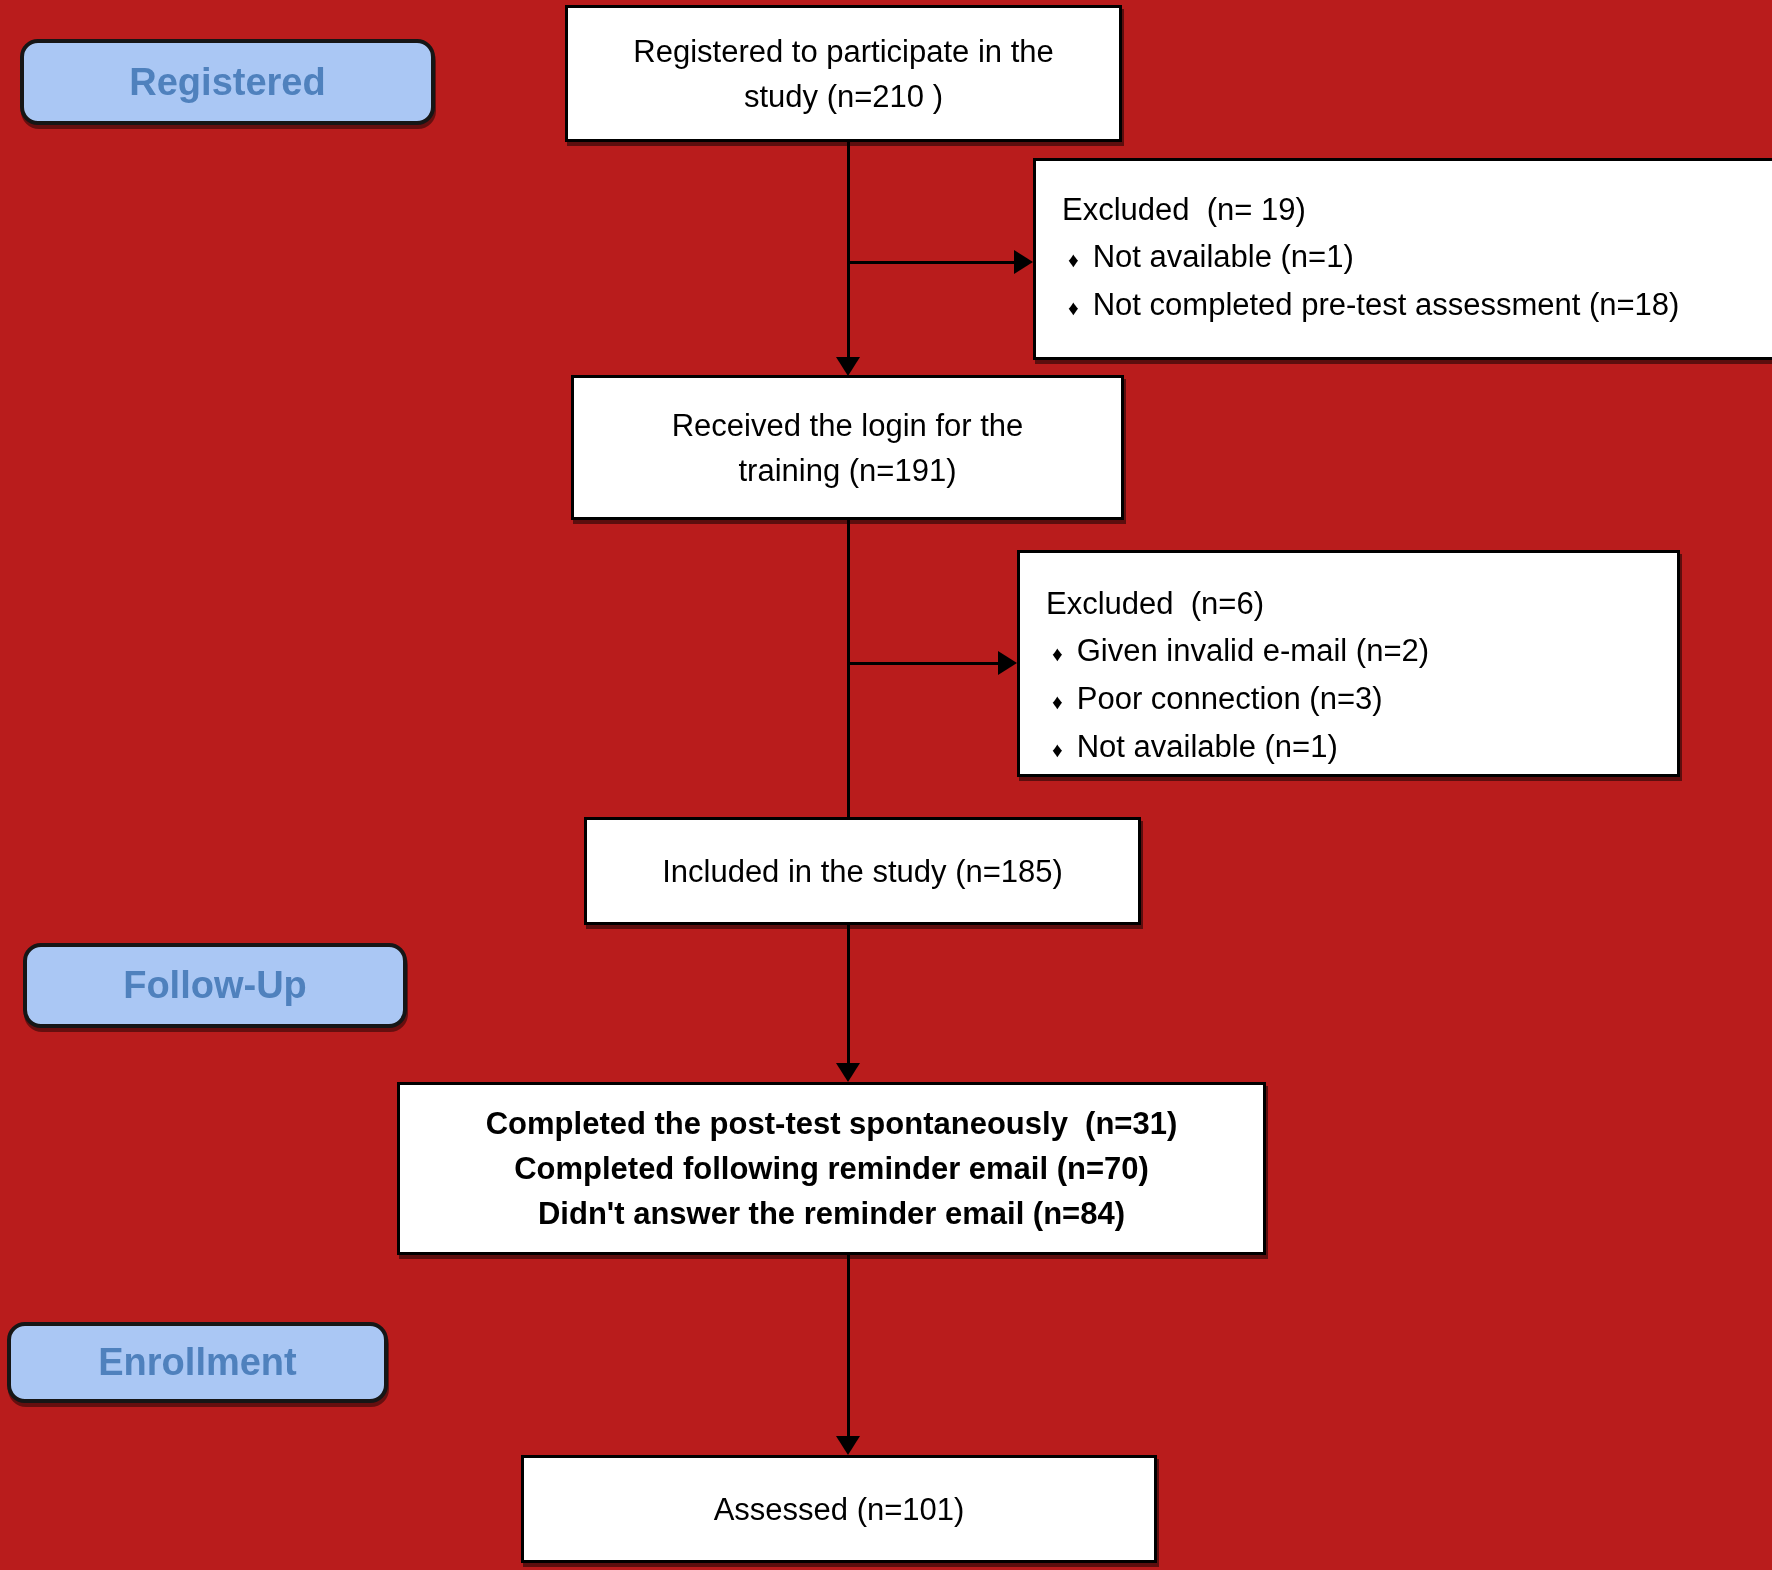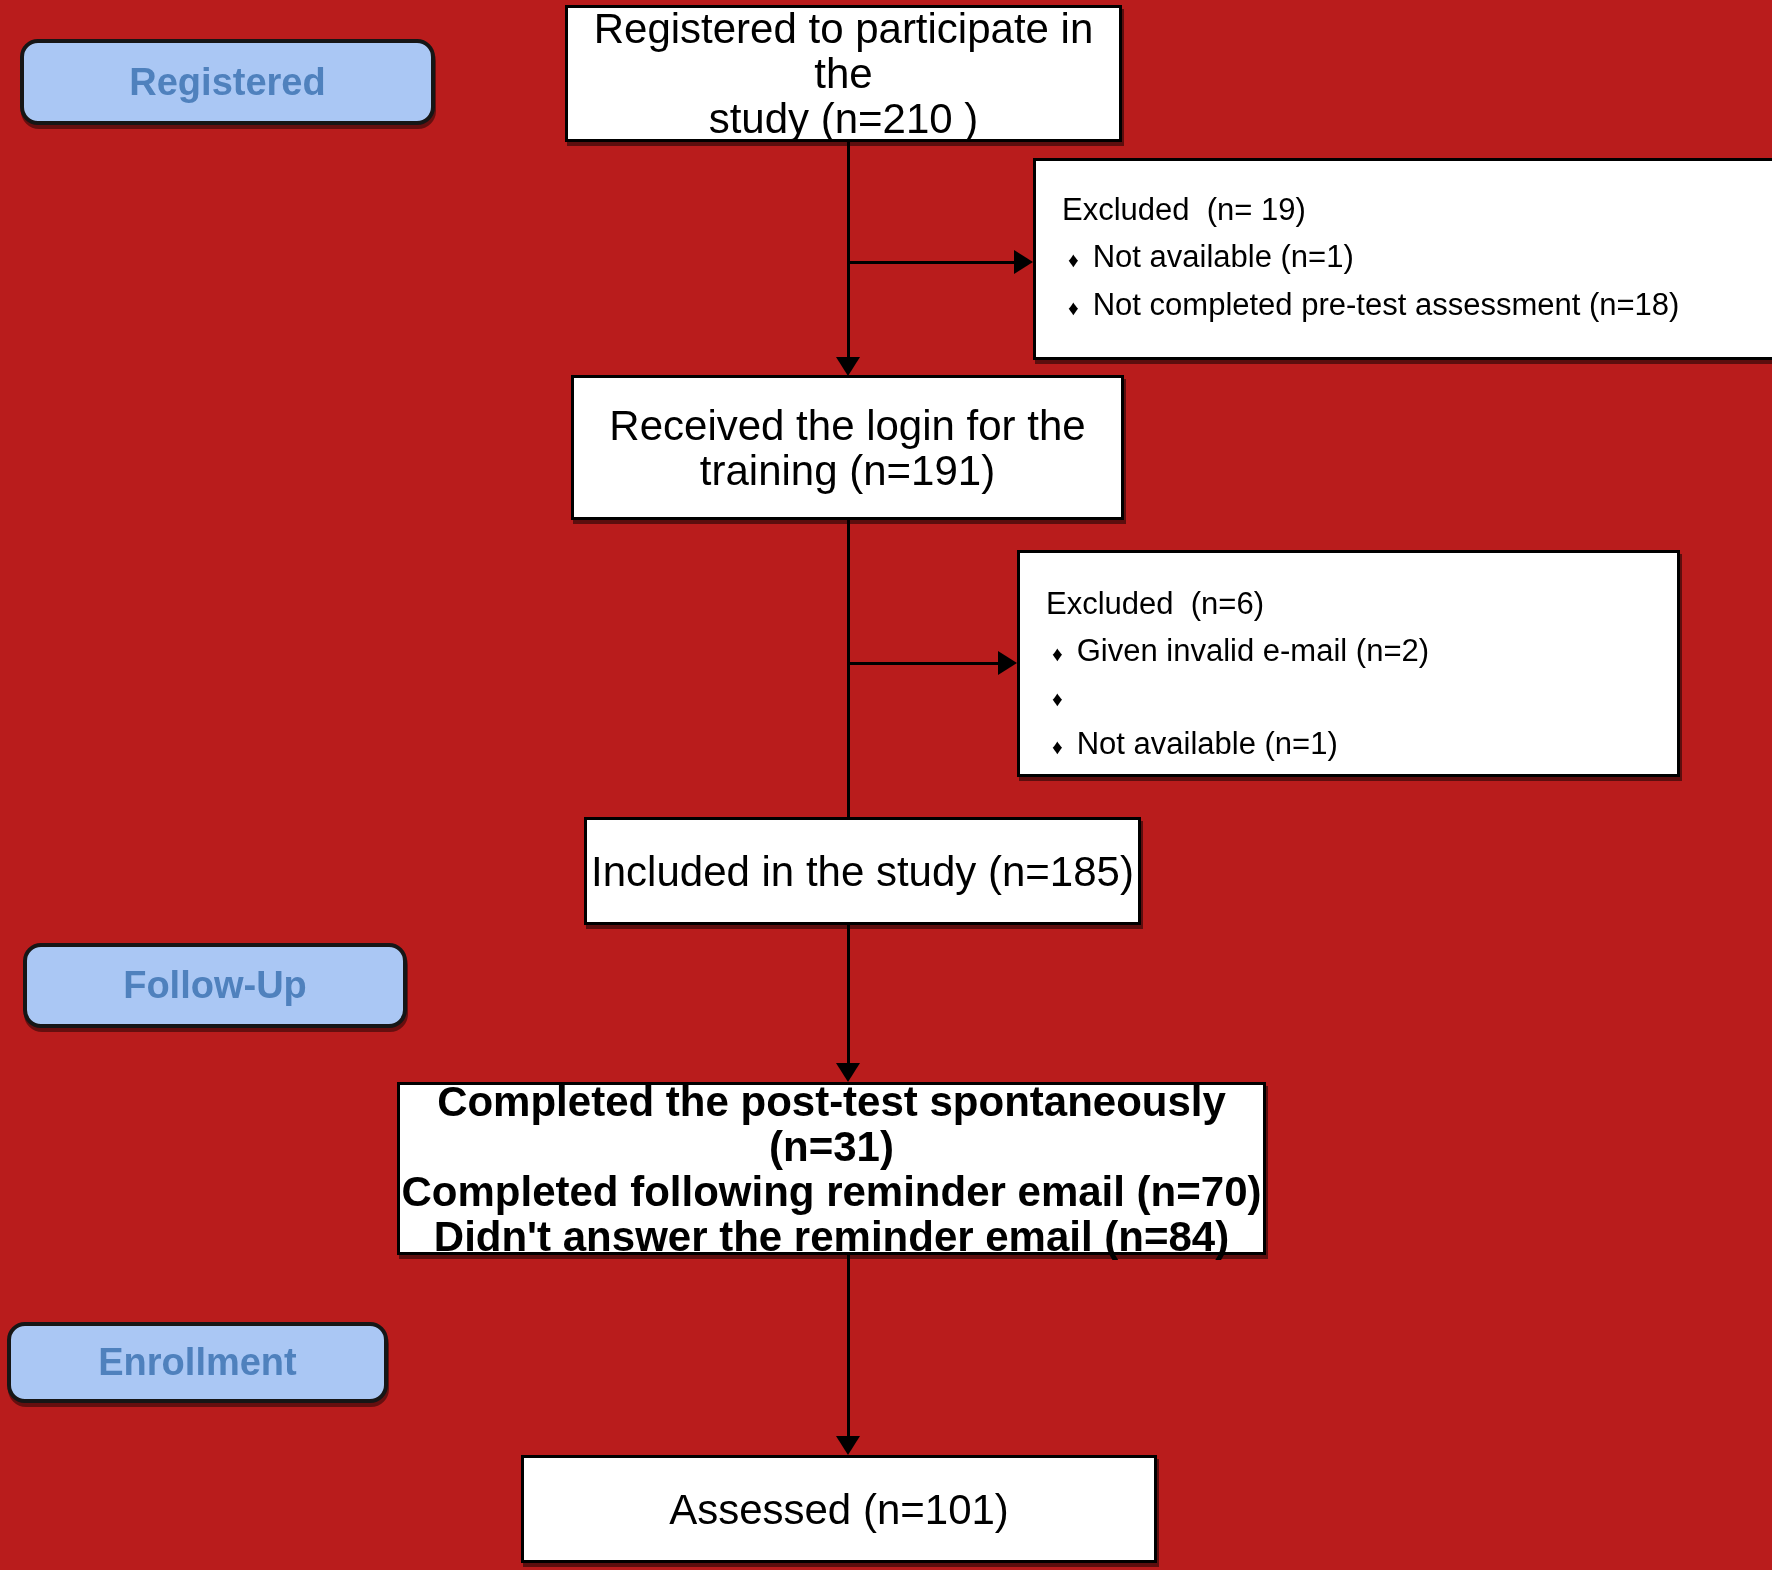--- a/index.html
+++ b/index.html
@@ -23,21 +23,21 @@
     display:flex;align-items:center;justify-content:center;
     box-shadow:1px 4px 0 rgba(0,0,0,0.45);
   }
   .fbox{
     position:absolute;
     box-sizing:border-box;
     border:3px solid #000;
     background:#fff;
     display:flex;flex-direction:column;align-items:center;justify-content:center;
     text-align:center;
-    font-size:42px;line-height:45px;
+    font-size:31px;line-height:45px;
     box-shadow:2px 4px 0 rgba(0,0,0,0.5);
   }
   .ebox{
     position:absolute;
     box-sizing:border-box;
     border:3px solid #000;
     background:#fff;
     font-size:31px;line-height:45px;
     text-align:left;
     box-shadow:2px 4px 0 rgba(0,0,0,0.5);
@@ -116,20 +116,21 @@
   </div>
 
   <div class="ebox" style="left:1017px;top:550px;width:663px;height:227px;padding:28px 18px 0 26px;">
     <div class="eheader">Excluded  (n=6)</div>
     <div class="eitem">
       <span class="bullet">♦</span>
       <span>Given invalid e-mail (n=2)</span>
     </div>
     <div class="eitem">
       <span class="bullet">♦</span>
+      <span>Poor connection (n=3)</span>
     </div>
     <div class="eitem">
       <span class="bullet">♦</span>
       <span>Not available (n=1)</span>
     </div>
   </div>
 
   <div class="vline" style="left:847px;top:142px;height:216px;"></div>
   <div class="arrow-down" style="left:836px;top:357px;"></div>
 

